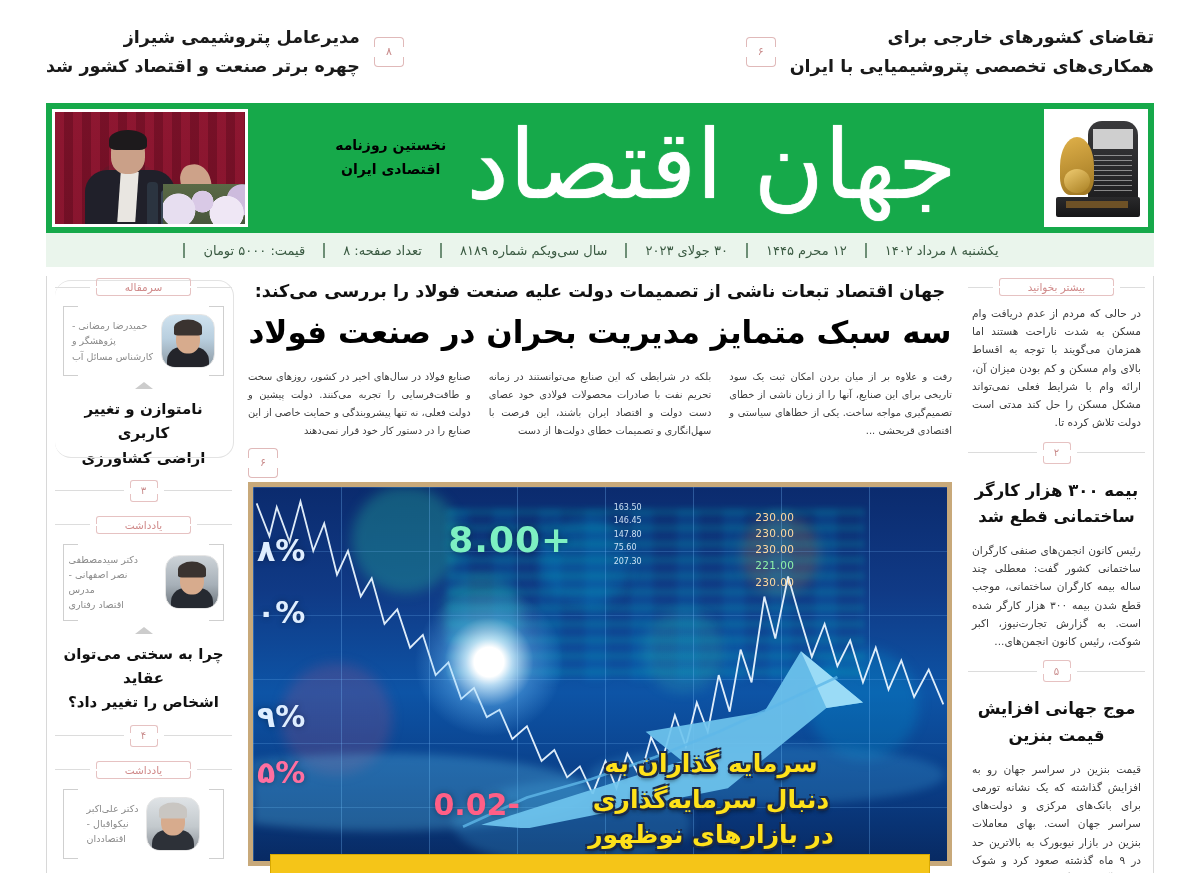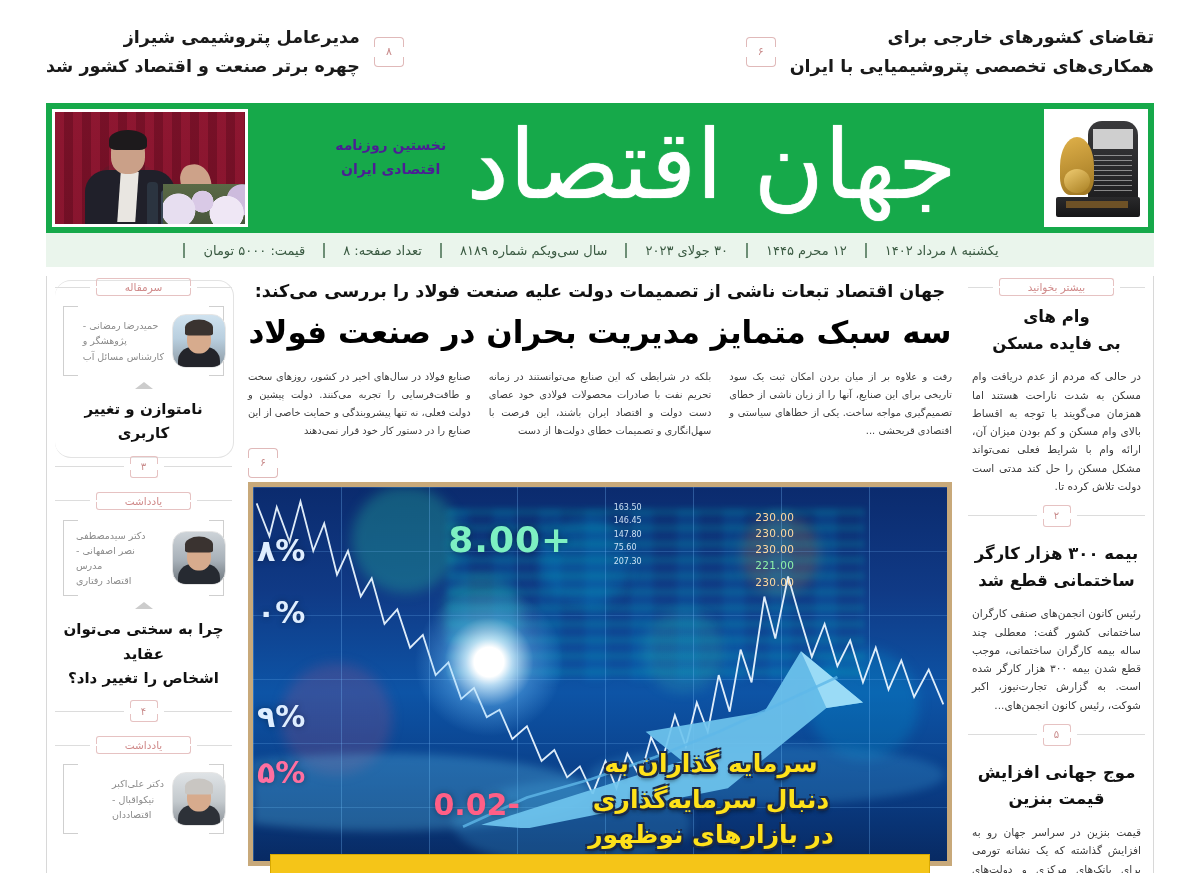--- a/index.html
+++ b/index.html
@@ -101,21 +101,21 @@
       radial-gradient(circle at 46% 40%,#d9c9e6 0 20%,rgba(0,0,0,0) 21%),
       radial-gradient(circle at 74% 66%,#efe7f5 0 24%,rgba(0,0,0,0) 25%),
       radial-gradient(circle at 92% 36%,#cdbbdd 0 18%,rgba(0,0,0,0) 19%),
       linear-gradient(180deg,#5a6a46,#46543a);
   }
   .mh-title-wrap{
     flex:1 1 auto;display:flex;align-items:center;justify-content:center;
     gap:20px;height:100%;position:relative;
   }
   .mh-sub{
-    color:#4c1d95;font-size:14px;font-weight:bold;line-height:1.75;
+    color:#000000;font-size:14px;font-weight:bold;line-height:1.75;
     text-align:center;white-space:nowrap;margin-bottom:22px;
   }
   .mh-logo{
     color:#fff;font-weight:normal;letter-spacing:-2px;
     font-size:96px;line-height:0.92;white-space:nowrap;
     font-family:"DejaVu Sans","Liberation Sans",sans-serif;
     text-shadow:0 0 1px #fff;
     margin-top:-6px;
   }
   .mh-trophy{
@@ -201,21 +201,21 @@
   .chip::before,.chip::after{
     content:"";position:absolute;left:0;right:0;height:7px;
     border:1.3px solid #e6c2c2;
   }
   .chip::before{top:0;border-bottom:none;border-radius:3px 3px 0 0;}
   .chip::after{bottom:0;border-top:none;border-radius:0 0 3px 3px;}
   .chip span{position:relative;z-index:2;}
 
   
   .author-box{
-    display:flex;align-items:center;gap:8px;
+    display:flex;align-items:center;justify-content:center;gap:8px;
     margin:10px 0 4px;position:relative;padding:8px 6px;
   }
   .author-bracket{
     position:absolute;top:0;bottom:0;width:14px;border:1.3px solid #cfcfcf;
   }
   .author-bracket.r{right:8px;border-left:none;}
   .author-bracket.l{left:8px;border-right:none;}
   .author-name{
     font-size:9.5px;color:#8a8a8a;line-height:1.6;text-align:left;
     max-width:88px;
@@ -477,24 +477,20 @@
 
       <div class="chip-row">
         <div class="chip-line"></div>
         <div class="chip">
           <span>بیشتر بخوانید</span>
         </div>
         <div class="chip-line"></div>
       </div>
 
       <div>
-        <div class="side-headline big">
-          <div>وام های</div>
-          <div>بی فایده مسکن</div>
-        </div>
         <div class="side-body">در حالی که مردم از عدم دریافت وام مسکن به شدت ناراحت هستند اما همزمان می‌گویند با توجه به اقساط بالای وام مسکن و کم بودن میزان آن، ارائه وام با شرایط فعلی نمی‌تواند مشکل مسکن را حل کند مدتی است دولت تلاش کرده تا.</div>
         <div class="pagenum-row">
           <div class="ln"></div>
           <div class="pagenum">
             <span>۲</span>
           </div>
           <div class="ln"></div>
         </div>
       </div>
 
@@ -612,20 +608,21 @@
           </div>
           <div class="author-name">
             <div>حمیدرضا رمضانی -</div>
             <div>پژوهشگر و</div>
             <div>کارشناس مسائل آب</div>
           </div>
         </div>
         <div class="caret"></div>
         <div class="side-headline">
           <div>نامتوازن و تغییر کاربری</div>
+          <div>اراضی کشاورزی</div>
         </div>
         <div class="pagenum-row">
           <div class="ln"></div>
           <div class="pagenum">
             <span>۳</span>
           </div>
           <div class="ln"></div>
         </div>
       </div>
 

